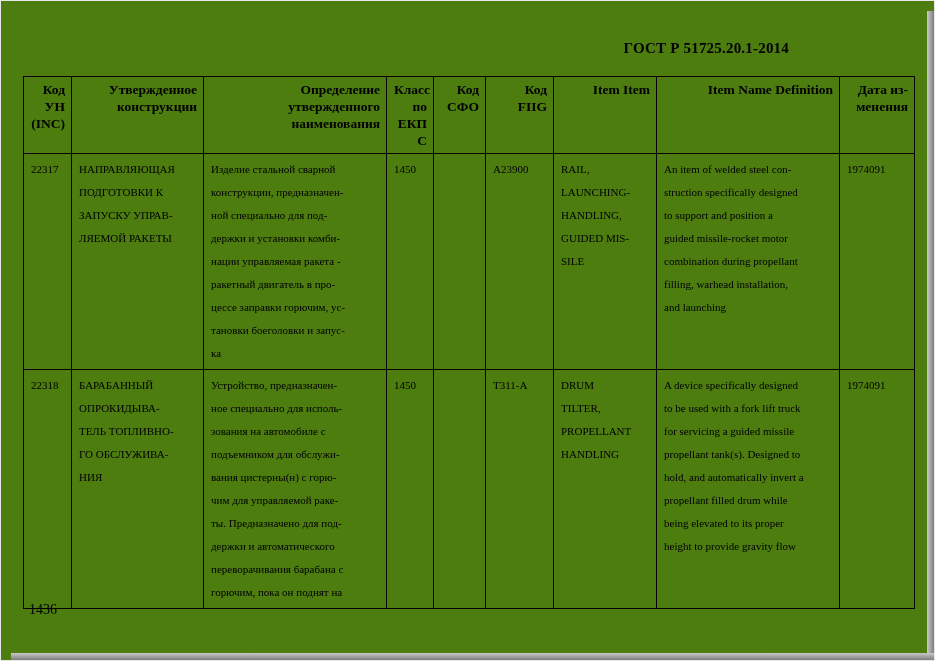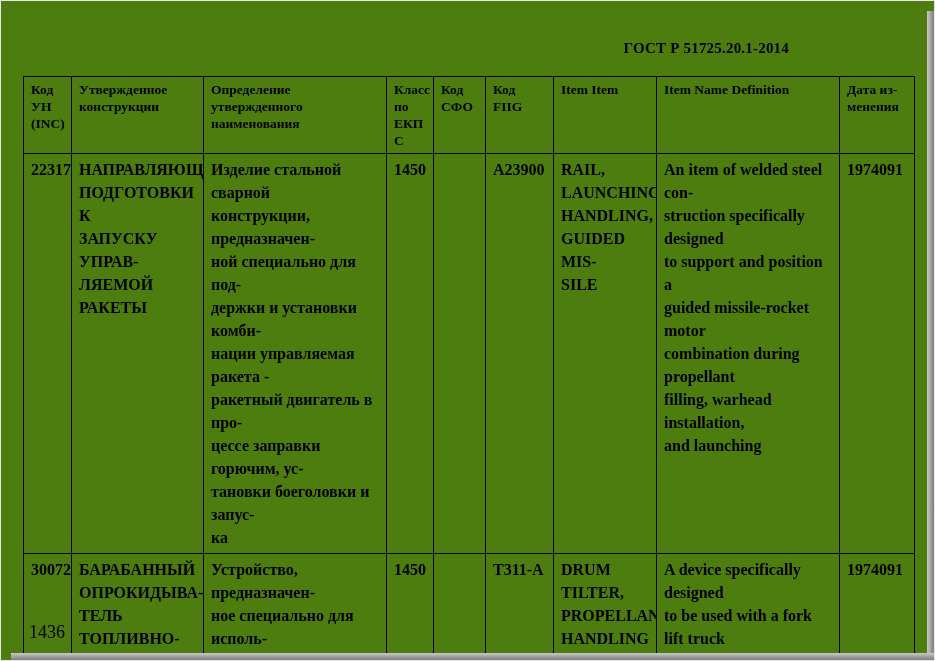--- a/index.html
+++ b/index.html
@@ -50,36 +50,36 @@
     border: 1px solid #000000;
     vertical-align: top;
     text-align: left;
     padding: 4px 6px 4px 7px;
     overflow: hidden;
   }
   th {
     font-size: 13.5px;
     font-weight: bold;
     line-height: 17px;
+    text-align: right;
   }
   td {
-    font-size: 16px;
-    font-weight: bold;
+    font-size: 11px;
+    font-weight: normal;
     line-height: 23px;
   }
   .pre { white-space: pre-line; }
   thead tr { height: 65px; }
   tr.row-0 { height: 212px; }
   tr.row-1 { height: 233px; }
   .page-number {
     position: absolute;
     left: 28px;
     top: 601px;
-    font-size: 18px;
-    margin-top: 20px;
+    font-size: 14px;
   }
 </style>
 </head>
 <body>
 
 <div class="page">
 
   <div class="doc-header">ГОСТ Р 51725.20.1-2014</div>
 
   <table class="main">
@@ -145,21 +145,21 @@
         <td class="pre">An item of welded steel con-
 struction specifically designed
 to support and position a
 guided missile-rocket motor
 combination during propellant
 filling, warhead installation,
 and launching</td>
         <td class="pre">1974091</td>
       </tr>
       <tr class="row-1">
-        <td class="pre">30072</td>
+        <td class="pre">22318</td>
         <td class="pre">БАРАБАННЫЙ
 ОПРОКИДЫВА-
 ТЕЛЬ ТОПЛИВНО-
 ГО ОБСЛУЖИВА-
 НИЯ</td>
         <td class="pre">Устройство, предназначен-
 ное специально для исполь-
 зования на автомобиле с
 подъемником для обслужи-
 вания  цистерны(н) с горю-

